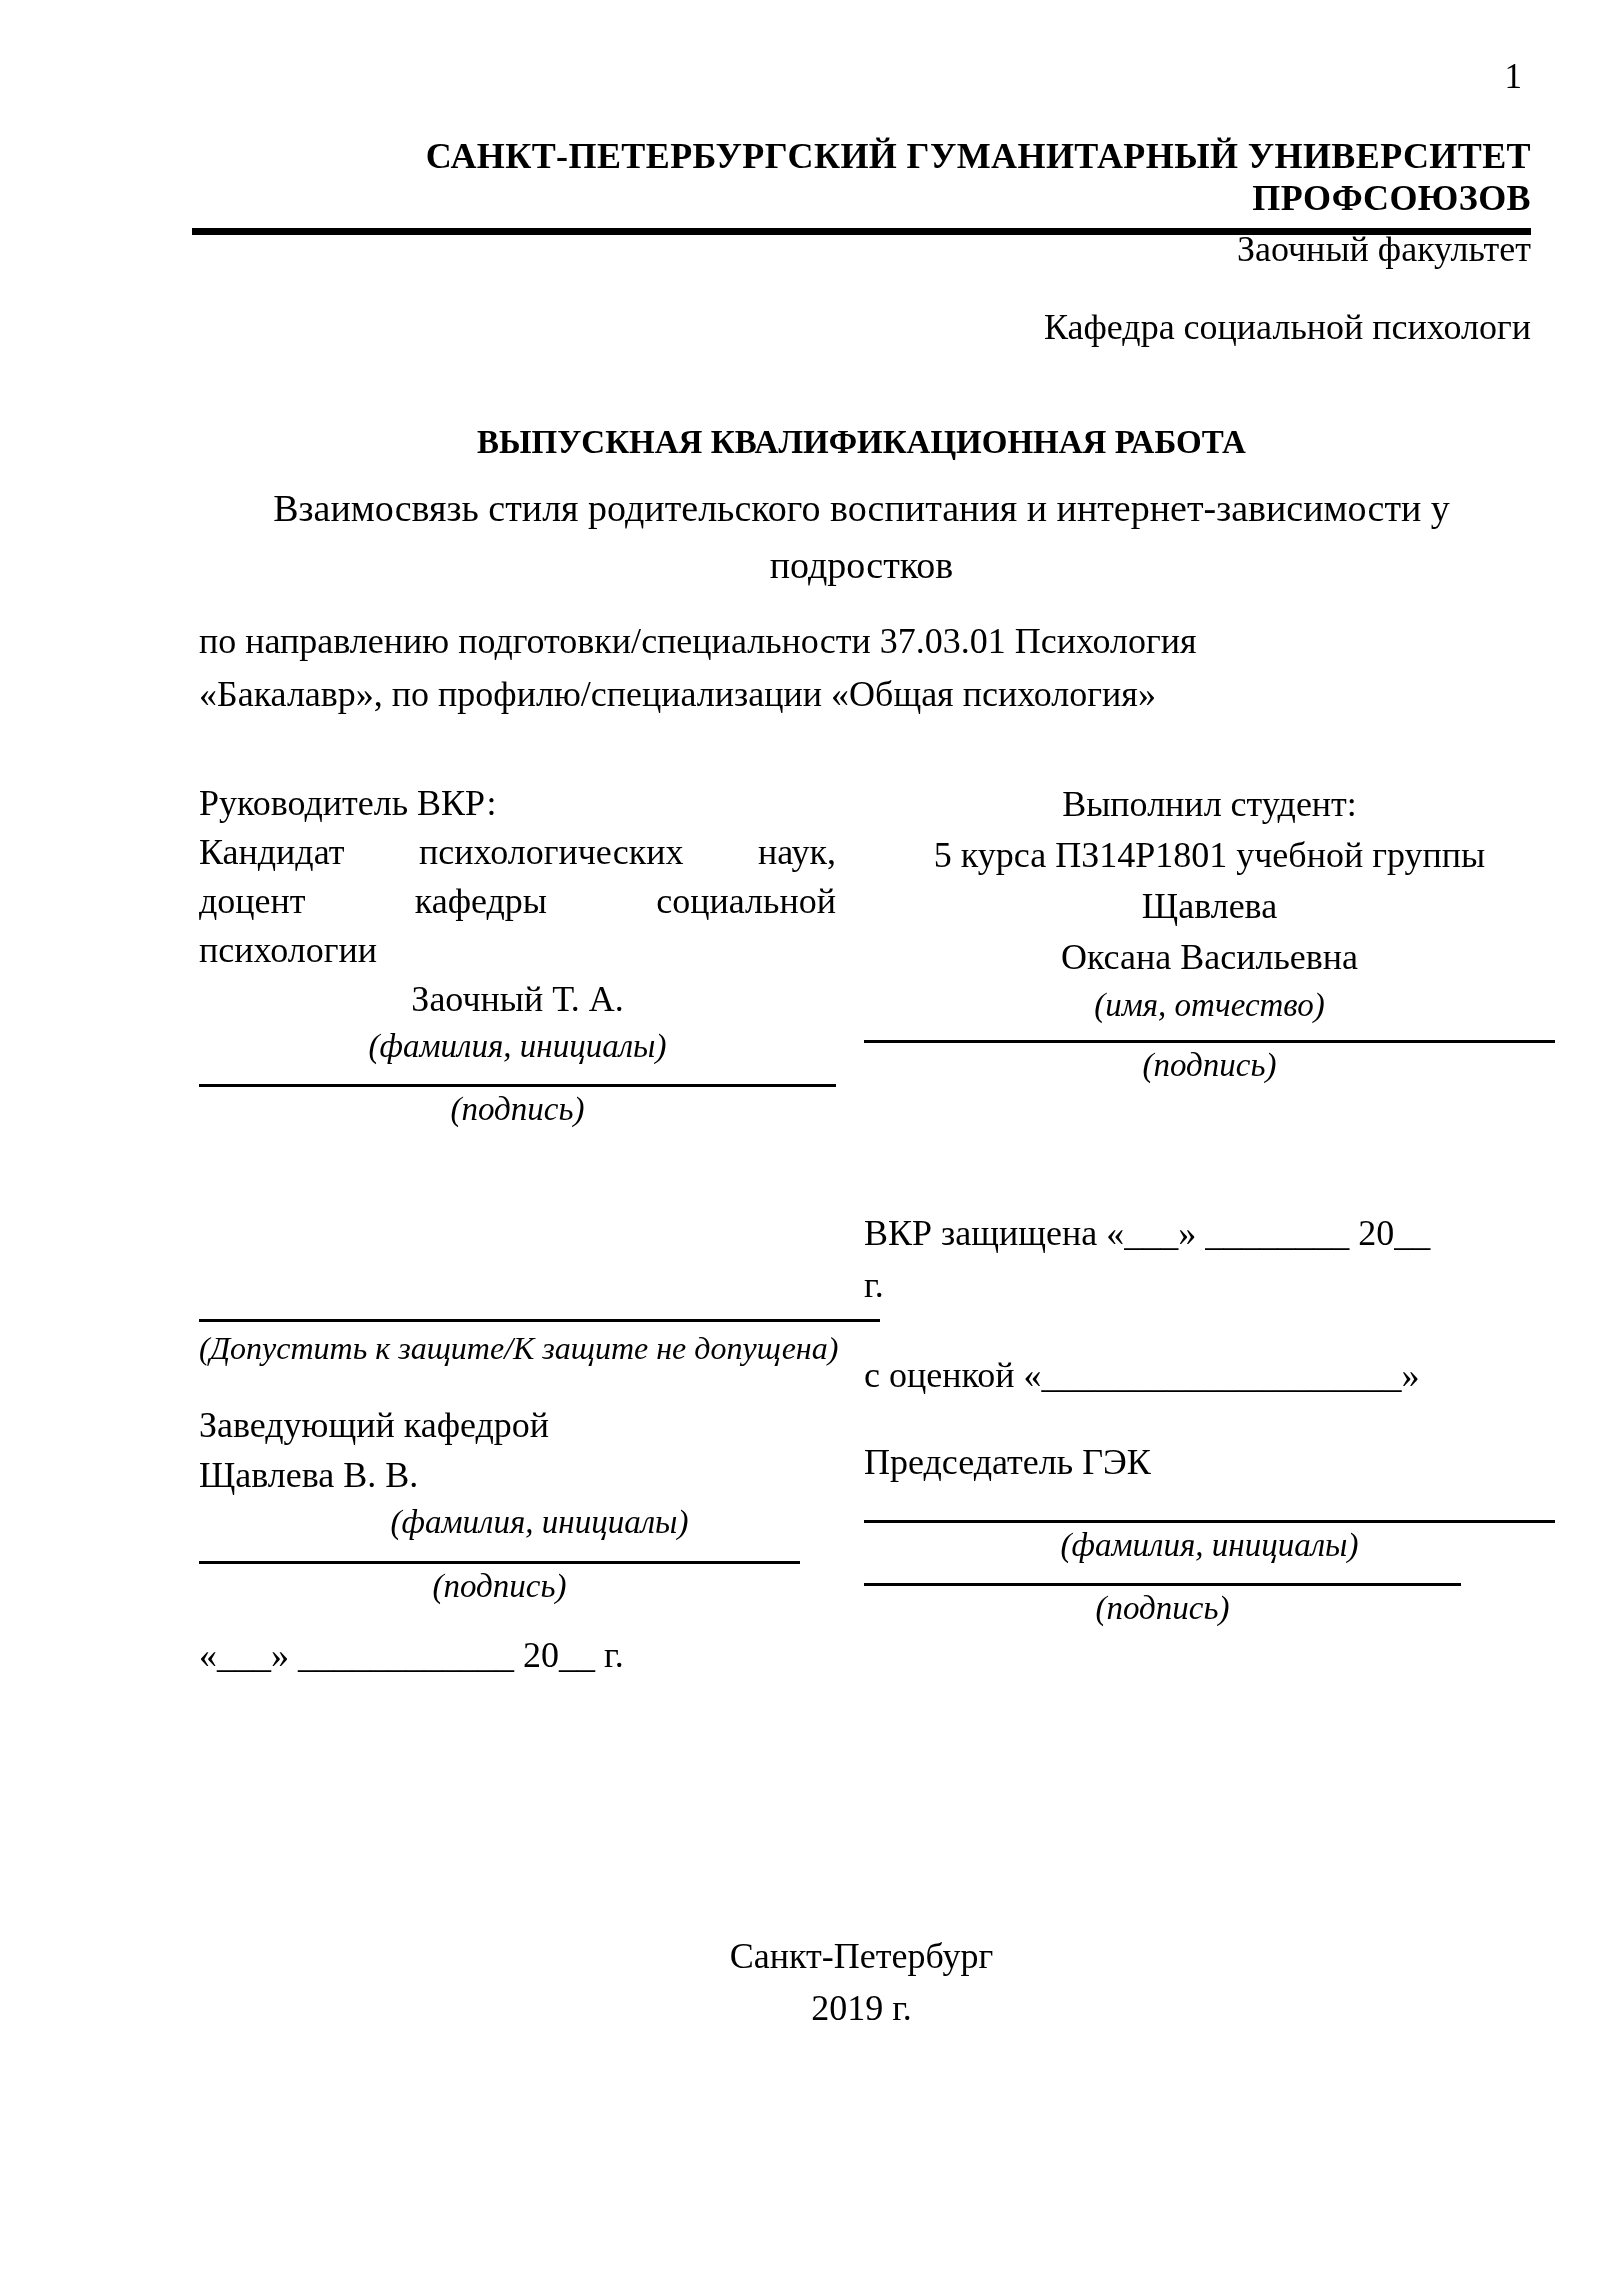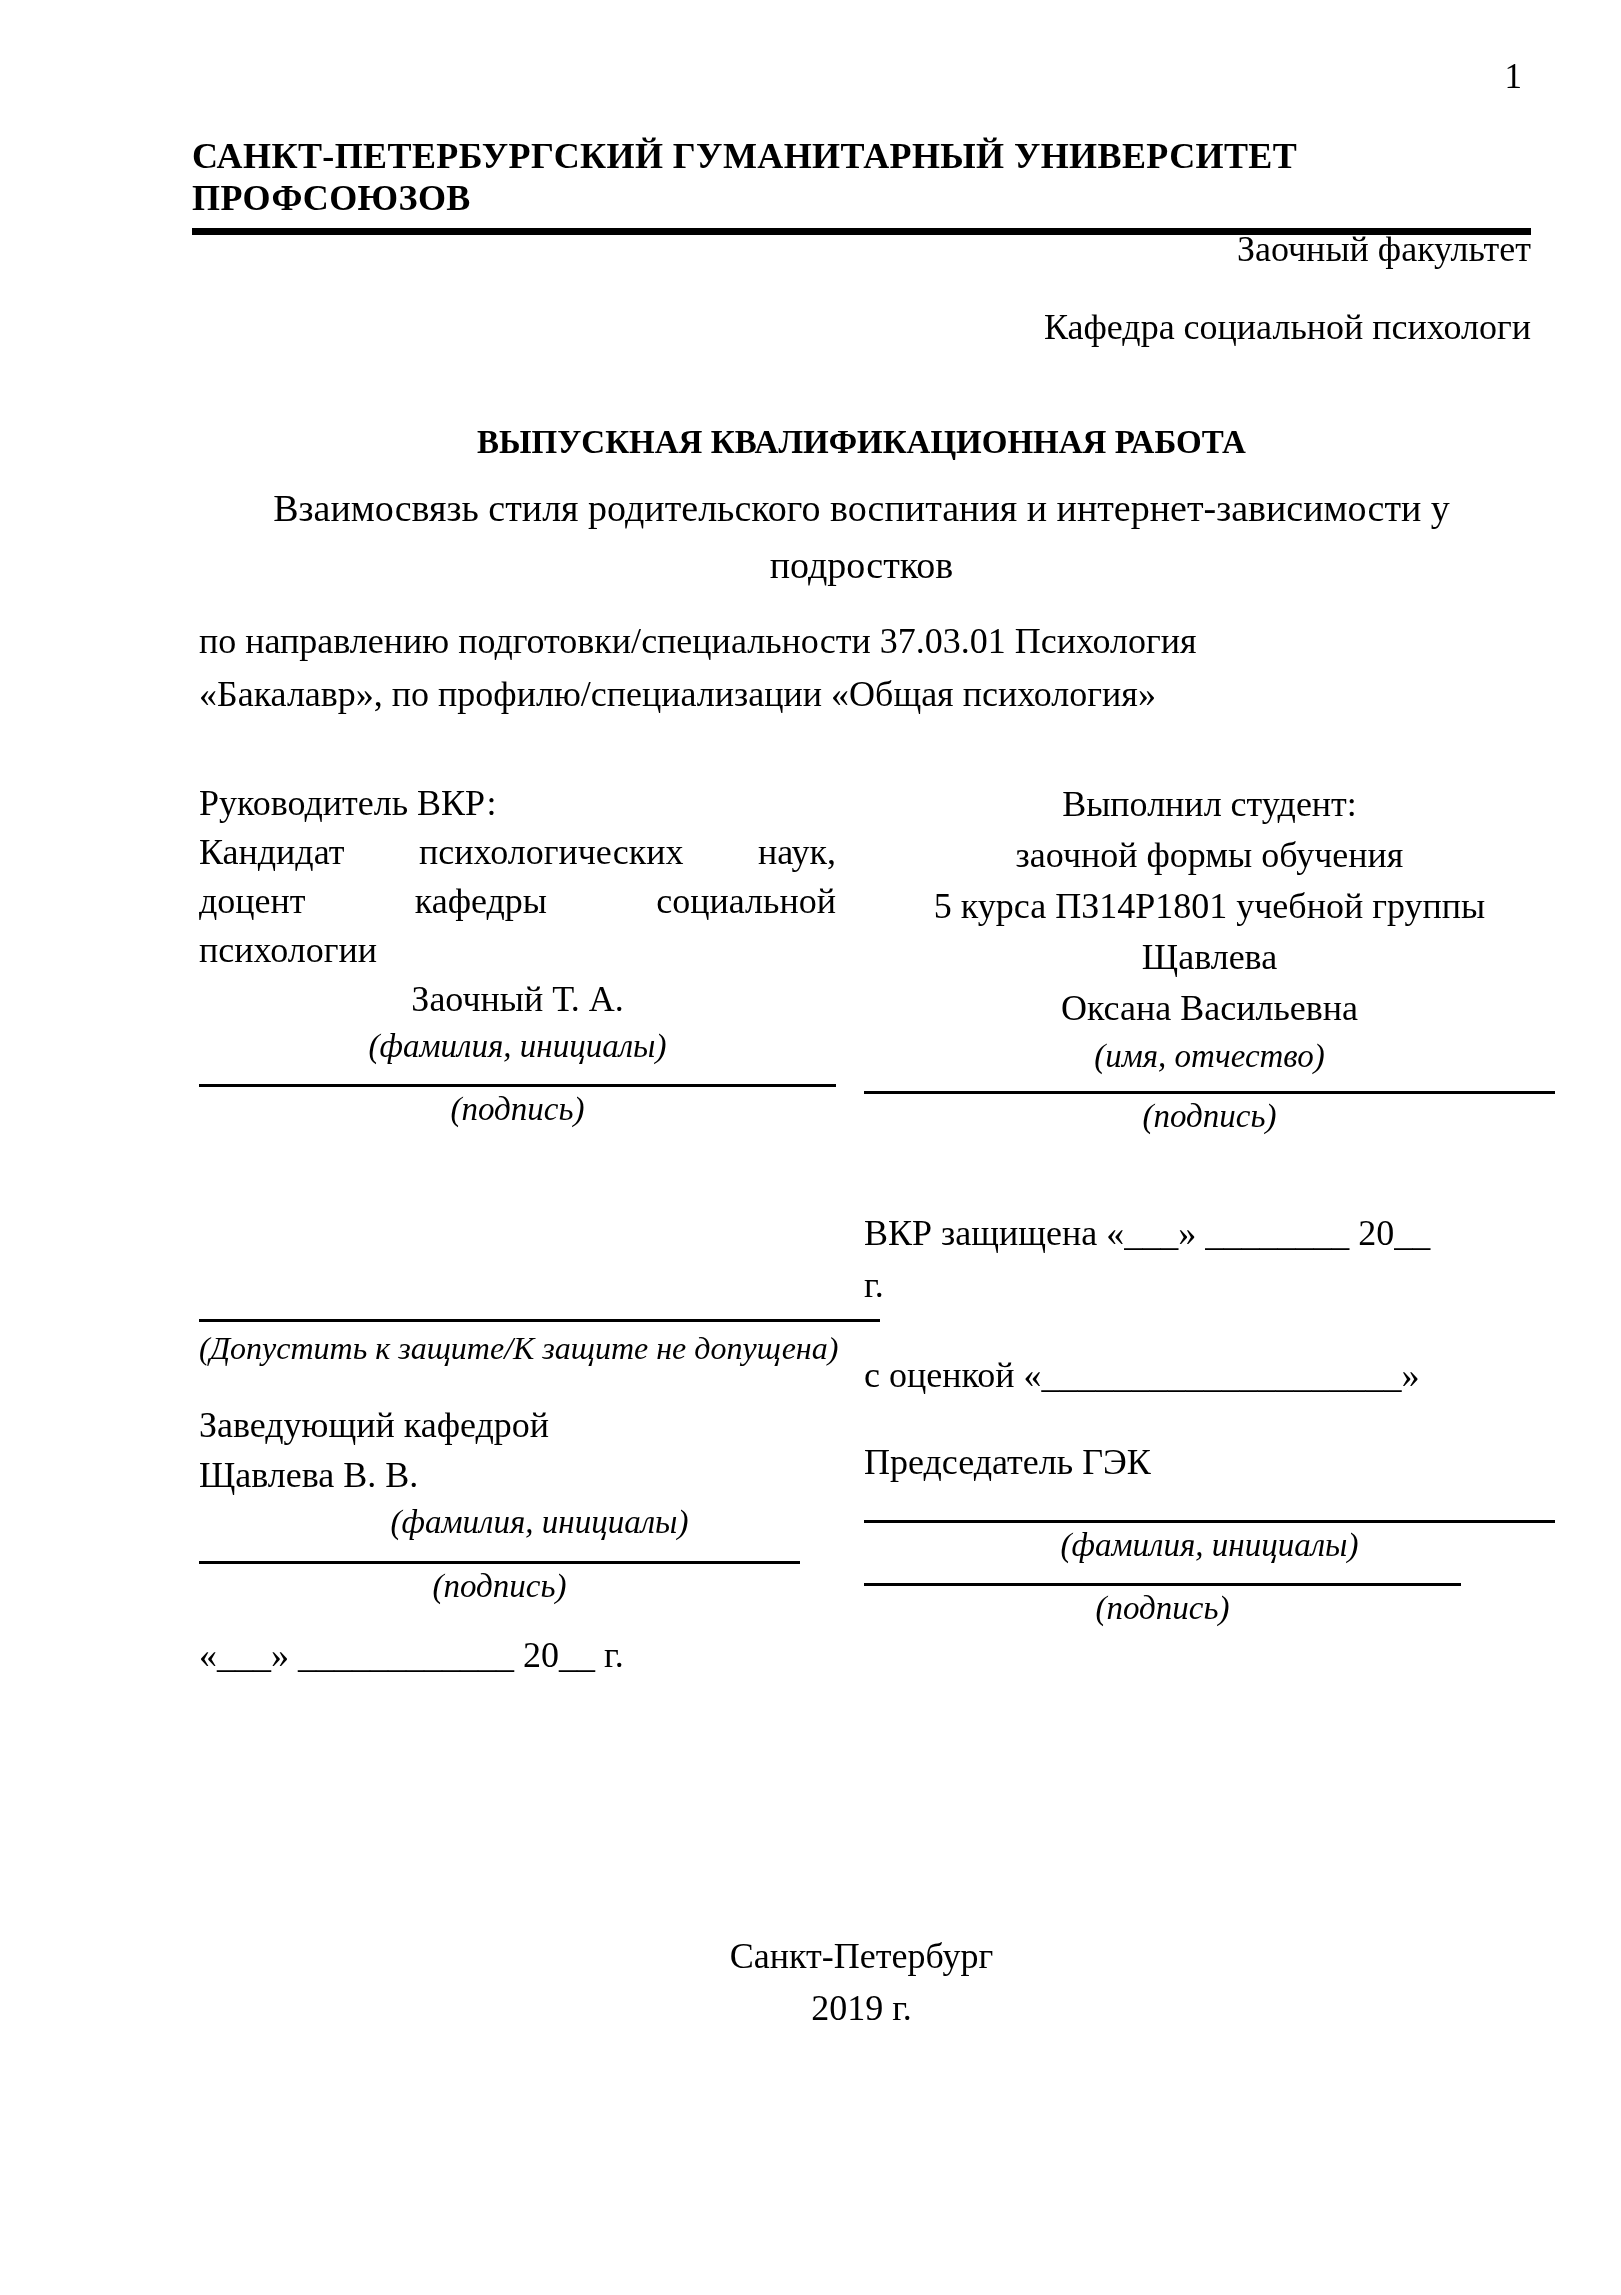--- a/index.html
+++ b/index.html
@@ -17,21 +17,21 @@
     position: absolute;
     top: 57px;
     right: 100px;
     font-size: 35px;
   }
   .univ {
     position: absolute;
     top: 135px;
     left: 192px;
     width: 1339px;
-    text-align: left;
+    text-align: right;
     font-weight: bold;
     font-size: 36px;
     letter-spacing: 0.4px;
     border-bottom: 7.9px solid #000;
     padding-bottom: 9.4px;
   }
   .faculty {
     position: absolute;
     top: 228px;
     left: 192px;
@@ -182,21 +182,20 @@
     </div>
     <div>психологии</div>
     <div class="center">Заочный Т. А.</div>
     <div class="center caption">(фамилия, инициалы)</div>
     <div class="sigline"></div>
     <div class="center caption">(подпись)</div>
   </div>
 
   <div class="col-right">
     <div>Выполнил студент:</div>
-    <div>заочной формы обучения</div>
     <div>5 курса ПЗ14Р1801 учебной группы</div>
     <div>Щавлева</div>
     <div>Оксана Васильевна</div>
     <div class="caption">(имя, отчество)</div>
     <div class="sigline"></div>
     <div class="caption">(подпись)</div>
   </div>
 
   <div class="adm">
     <div class="topline"></div>

